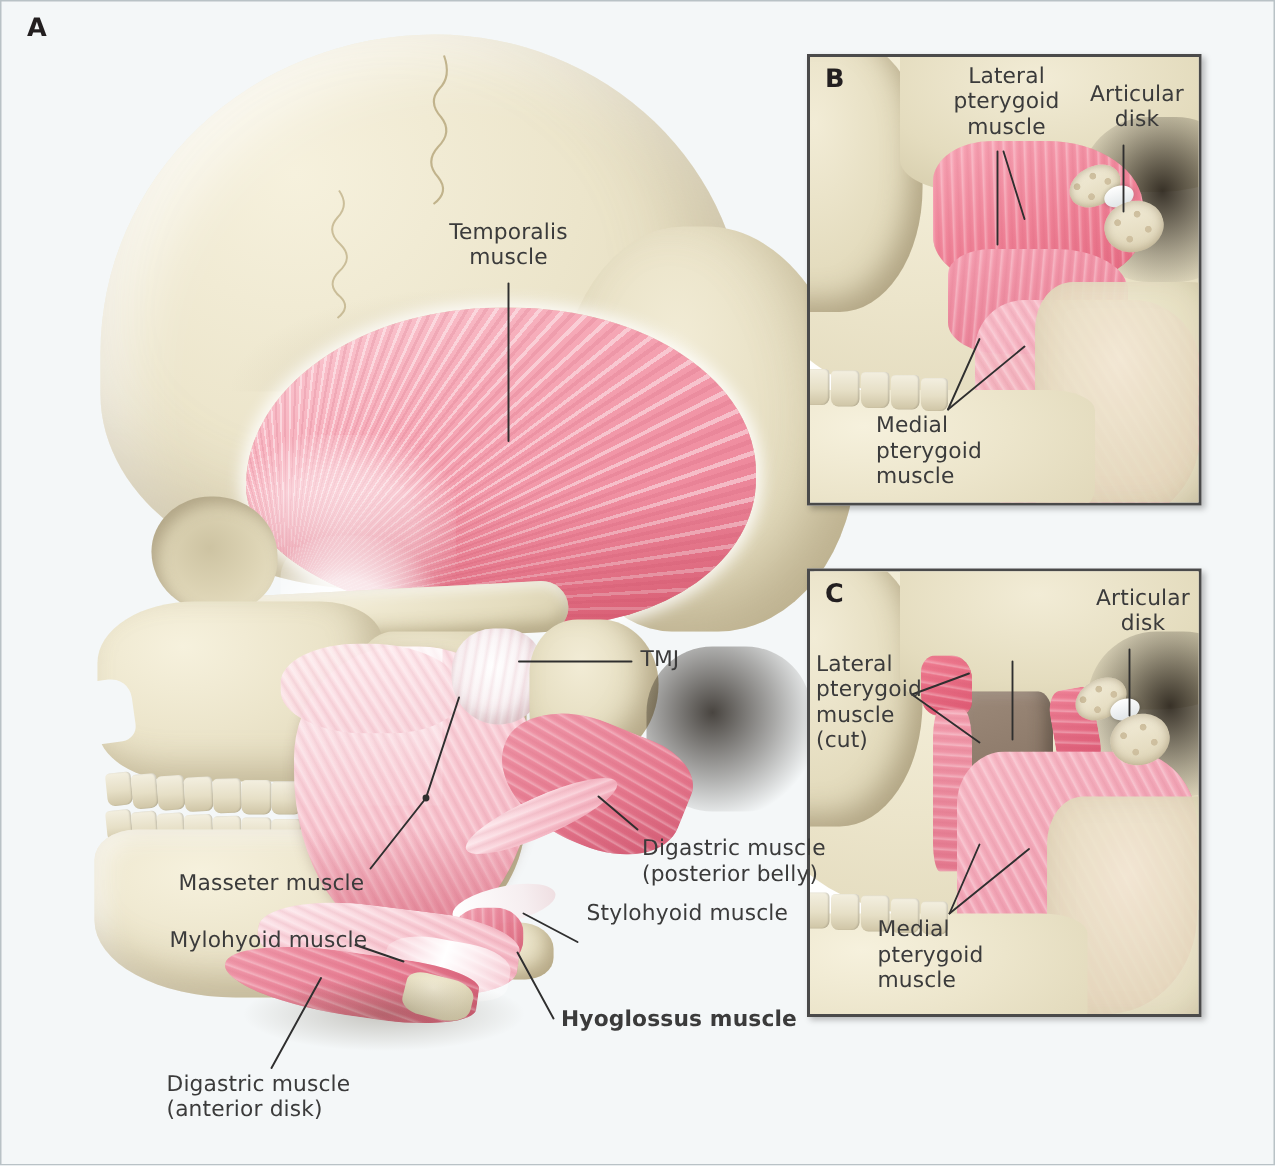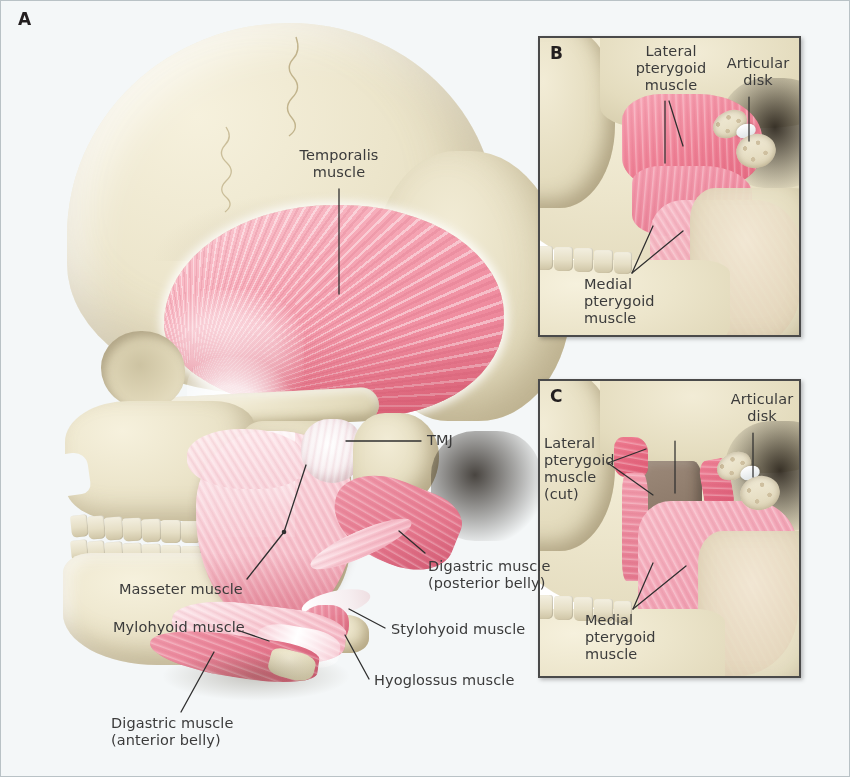--- a/index.html
+++ b/index.html
@@ -495,25 +495,25 @@
   <div class="label ctr" style="left:288px;top:146px;width:100px;text-align:center;"><span>Temporalis</span><br><span>muscle</span></div>
 
   <div class="label" style="left:426px;top:431px;"><span>TMJ</span></div>
 
   <div class="label" style="left:427px;top:557px;"><span>Digastric muscle</span><br><span>(posterior belly)</span></div>
 
   <div class="label" style="left:118px;top:580px;"><span>Masseter muscle</span></div>
 
   <div class="label" style="left:112px;top:618px;"><span>Mylohyoid muscle</span></div>
 
-  <div class="label" style="left:390px;top:620px;"><span>Stylohyoid muscle</span></div>
-
-  <div class="label" style="left:373px;top:671px;"><span>Hyoglossus muscle</span></div>
-
-  <div class="label" style="left:110px;top:714px;"><span>Digastric muscle</span><br><span>(anterior belly)</span></div>
+  <div class="label" style="left:390px;top:600px;"><span>Stylohyoid muscle</span></div>
+
+  <div class="label" style="left:373px;top:671px;font-weight:bold;"><span>Hyoglossus muscle</span></div>
+
+  <div class="label" style="left:110px;top:714px;"><span>Digastric muscle</span><br><span>(anterior disk)</span></div>
 
   <div class="label ctr" style="left:624px;top:42px;width:92px;"><span>Lateral</span><br><span>pterygoid</span><br><span>muscle</span></div>
 
   <div class="label ctr" style="left:722px;top:54px;width:70px;"><span>Articular</span><br><span>disk</span></div>
 
   <div class="label" style="left:583px;top:275px;"><span>Medial</span><br><span>pterygoid</span><br><span>muscle</span></div>
 
 
   <div class="label ctr" style="left:726px;top:390px;width:70px;"><span>Articular</span><br><span>disk</span></div>
 

